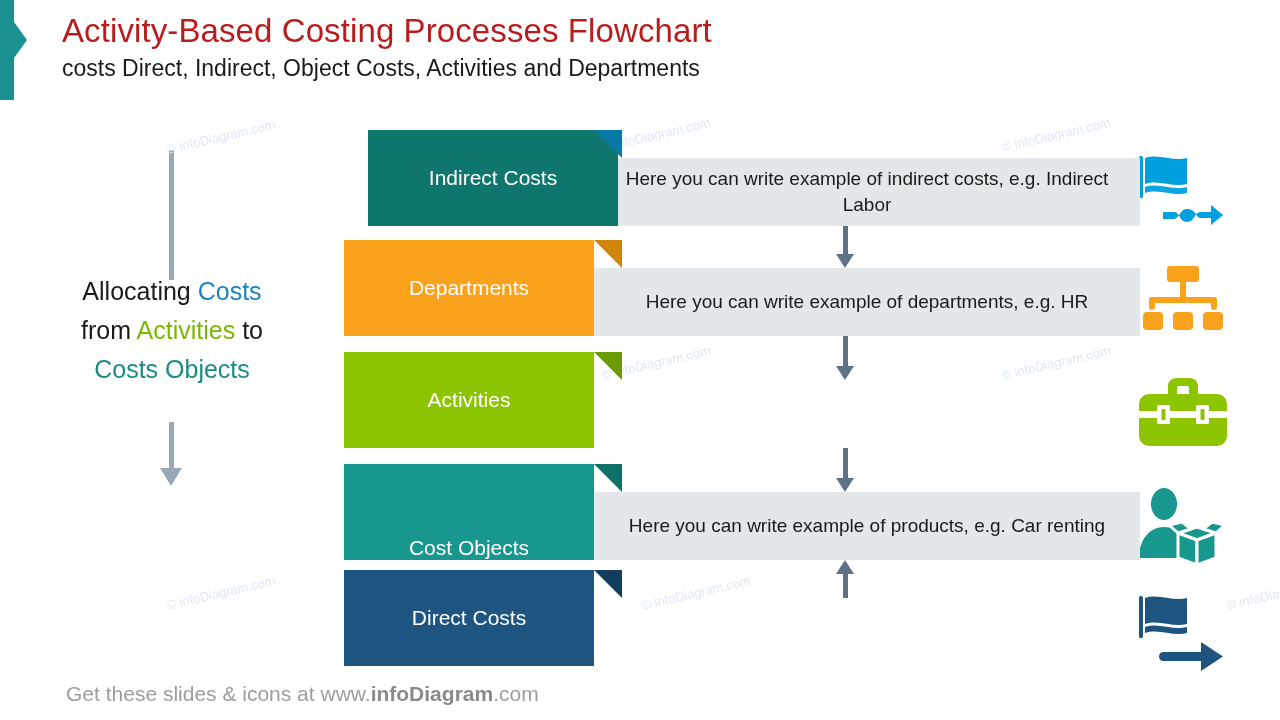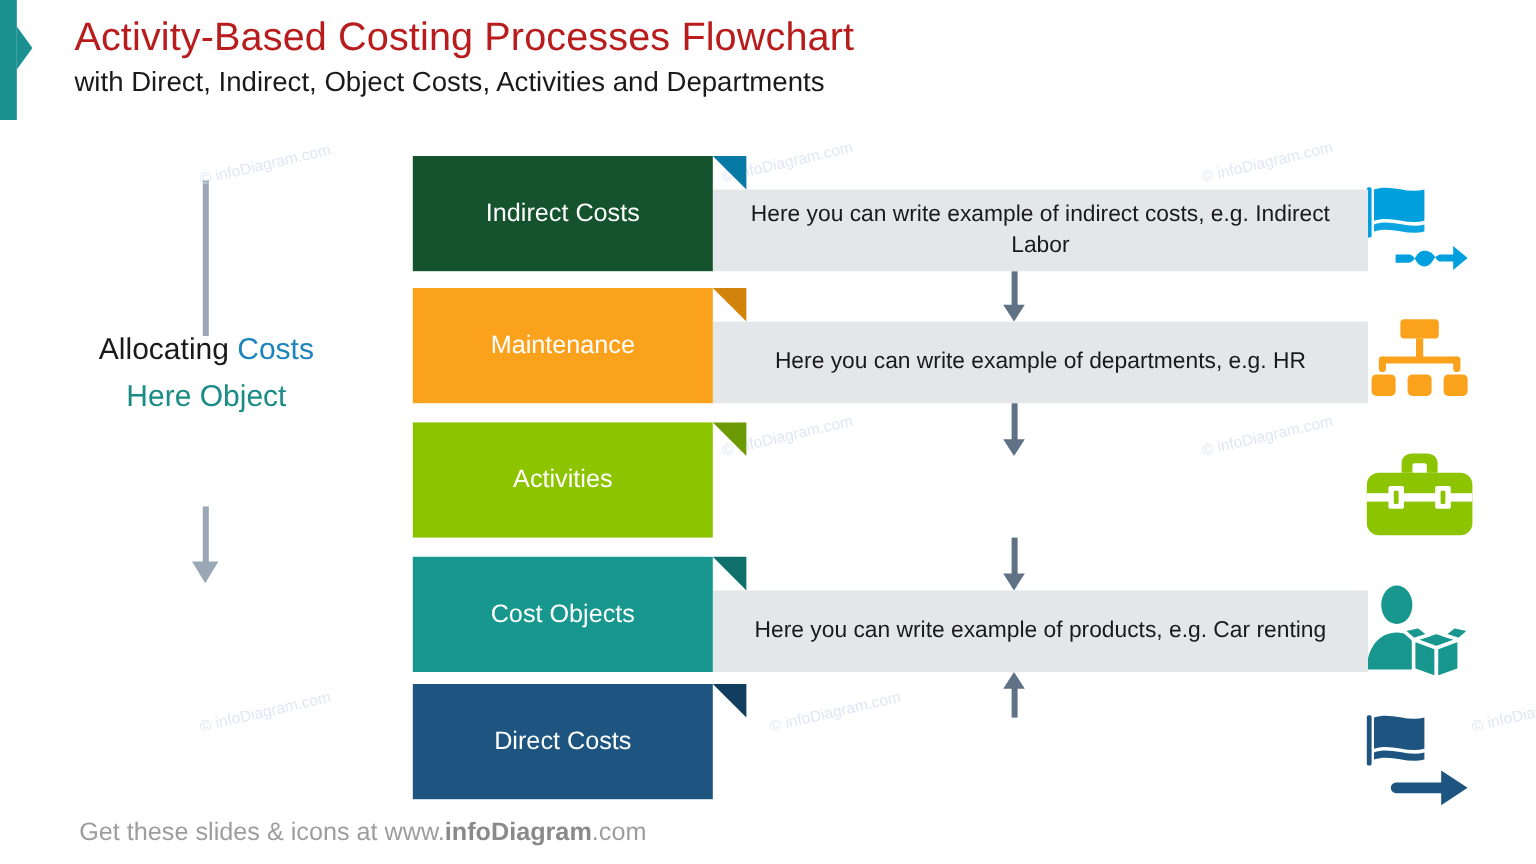--- a/index.html
+++ b/index.html
@@ -213,72 +213,75 @@
   .footer b { color: #8a8a8a; }
 </style>
 </head>
 <body>
 
 <div class="accent-bar"></div>
 <div class="accent-chevron"></div>
 
 <div class="title-block">
   <div class="title-main">Activity-Based Costing Processes Flowchart</div>
-  <div class="title-sub">with Direct, Indirect, Object Costs, Activities and Departments</div>
+  <div class="title-sub">costs Direct, Indirect, Object Costs, Activities and Departments</div>
 </div>
 
 <div class="left-col">
   <div class="left-line"></div>
 
   <div class="left-caption">
     <div>
       <span>Allocating </span><span class="c-blue">Costs</span>
     </div>
     <div>
-      <span class="c-teal">Here Object</span>
+      <span>from </span><span class="c-green">Activities</span><span> to</span>
+    </div>
+    <div>
+      <span class="c-teal">Costs Objects</span>
     </div>
   </div>
 
   <div class="left-arrow-stem"></div>
   <div class="left-arrow-head"></div>
 </div>
 
 <div class="wm" style="left:165px; top:142px;">© infoDiagram.com</div>
 <div class="wm" style="left:165px; top:598px;">© infoDiagram.com</div>
 <div class="wm" style="left:600px; top:140px;">© infoDiagram.com</div>
 <div class="wm" style="left:1000px; top:140px;">© infoDiagram.com</div>
 <div class="wm" style="left:600px; top:368px;">© infoDiagram.com</div>
 <div class="wm" style="left:1000px; top:368px;">© infoDiagram.com</div>
 <div class="wm" style="left:640px; top:598px;">© infoDiagram.com</div>
 <div class="wm" style="left:1225px; top:598px;">© infoDiagram.com</div>
 
 <div id="rows-host">
     <div class="row" style="top: 130px;">
-      <div class="tag" style="background: #14532d;">
+      <div class="tag" style="background: #0f766e; margin-left: 24px;">
         <span>Indirect Costs</span>
       </div>
       <div class="tag-point" style="border-top: 28px solid rgb(6, 121, 165);"></div>
       <div class="desc">
         <span>Here you can write example of indirect costs, e.g. Indirect Labor</span>
       </div>
     </div>
     <div class="icon-cell" style="top: 144px; position: absolute;">
       <svg xmlns="http://www.w3.org/2000/svg" viewBox="0 0 100 80" width="100" height="80">
         <g fill="#00A0DF">
         <rect x="6" y="4" width="4" height="42" rx="1.6"></rect>
         <path d="M12 6c14-5 28 4 42 0v26c-14 4-28-5-42 0z"></path>
         <path d="M12 35c14-5 28 4 42 0v6c-14 4-28-5-42 0z" opacity=".95"></path>
         <path d="M30 60h11c3 0 4 2 5.5 4.5S50 70 54 70s6-3 7.5-5.5S65 60 68 60h10v-7l12 10-12 10v-7H68c-3 0-4-2-5.5-4.5S58 57 54 57s-6 3-7.5 5.5S43 67 40 67H30z"></path>
         <path d="M74 48l14 12-14 12v-7h-6v-10h6z" opacity="0"></path>
       </g>
       </svg>
     </div>
     <div class="row" style="top: 240px;">
       <div class="tag" style="background: rgb(251, 162, 29);">
-        <span>Maintenance</span>
+        <span>Departments</span>
       </div>
       <div class="tag-point" style="border-top: 28px solid rgb(209, 131, 12);"></div>
       <div class="desc">
         <span>Here you can write example of departments, e.g. HR</span>
       </div>
     </div>
     <div class="icon-cell" style="top: 254px; position: absolute;">
       <svg xmlns="http://www.w3.org/2000/svg" viewBox="0 0 100 80" width="100" height="80">
         <g fill="#FBA21D">
         <rect x="34" y="4" width="32" height="16" rx="3"></rect>
@@ -309,21 +312,21 @@
         <rect x="24" y="31" width="13" height="19" rx="1.5"></rect>
         <rect x="63" y="31" width="13" height="19" rx="1.5"></rect>
       </g>
       <g fill="#8DC400">
         <rect x="28.5" y="35" width="4" height="11" rx="1"></rect>
         <rect x="67.5" y="35" width="4" height="11" rx="1"></rect>
       </g>
       </svg>
     </div>
     <div class="row" style="top: 464px;">
-      <div class="tag" style="background: rgb(24, 151, 143);">
+      <div class="tag" style="background: rgb(24, 151, 143); align-items: flex-end;">
         <span>Cost Objects</span>
       </div>
       <div class="tag-point" style="border-top: 28px solid rgb(15, 111, 106);"></div>
       <div class="desc">
         <span>Here you can write example of products, e.g. Car renting</span>
       </div>
     </div>
     <div class="icon-cell" style="top: 478px; position: absolute;">
       <svg xmlns="http://www.w3.org/2000/svg" viewBox="0 0 100 80" width="100" height="80">
         <g fill="#18978F">

